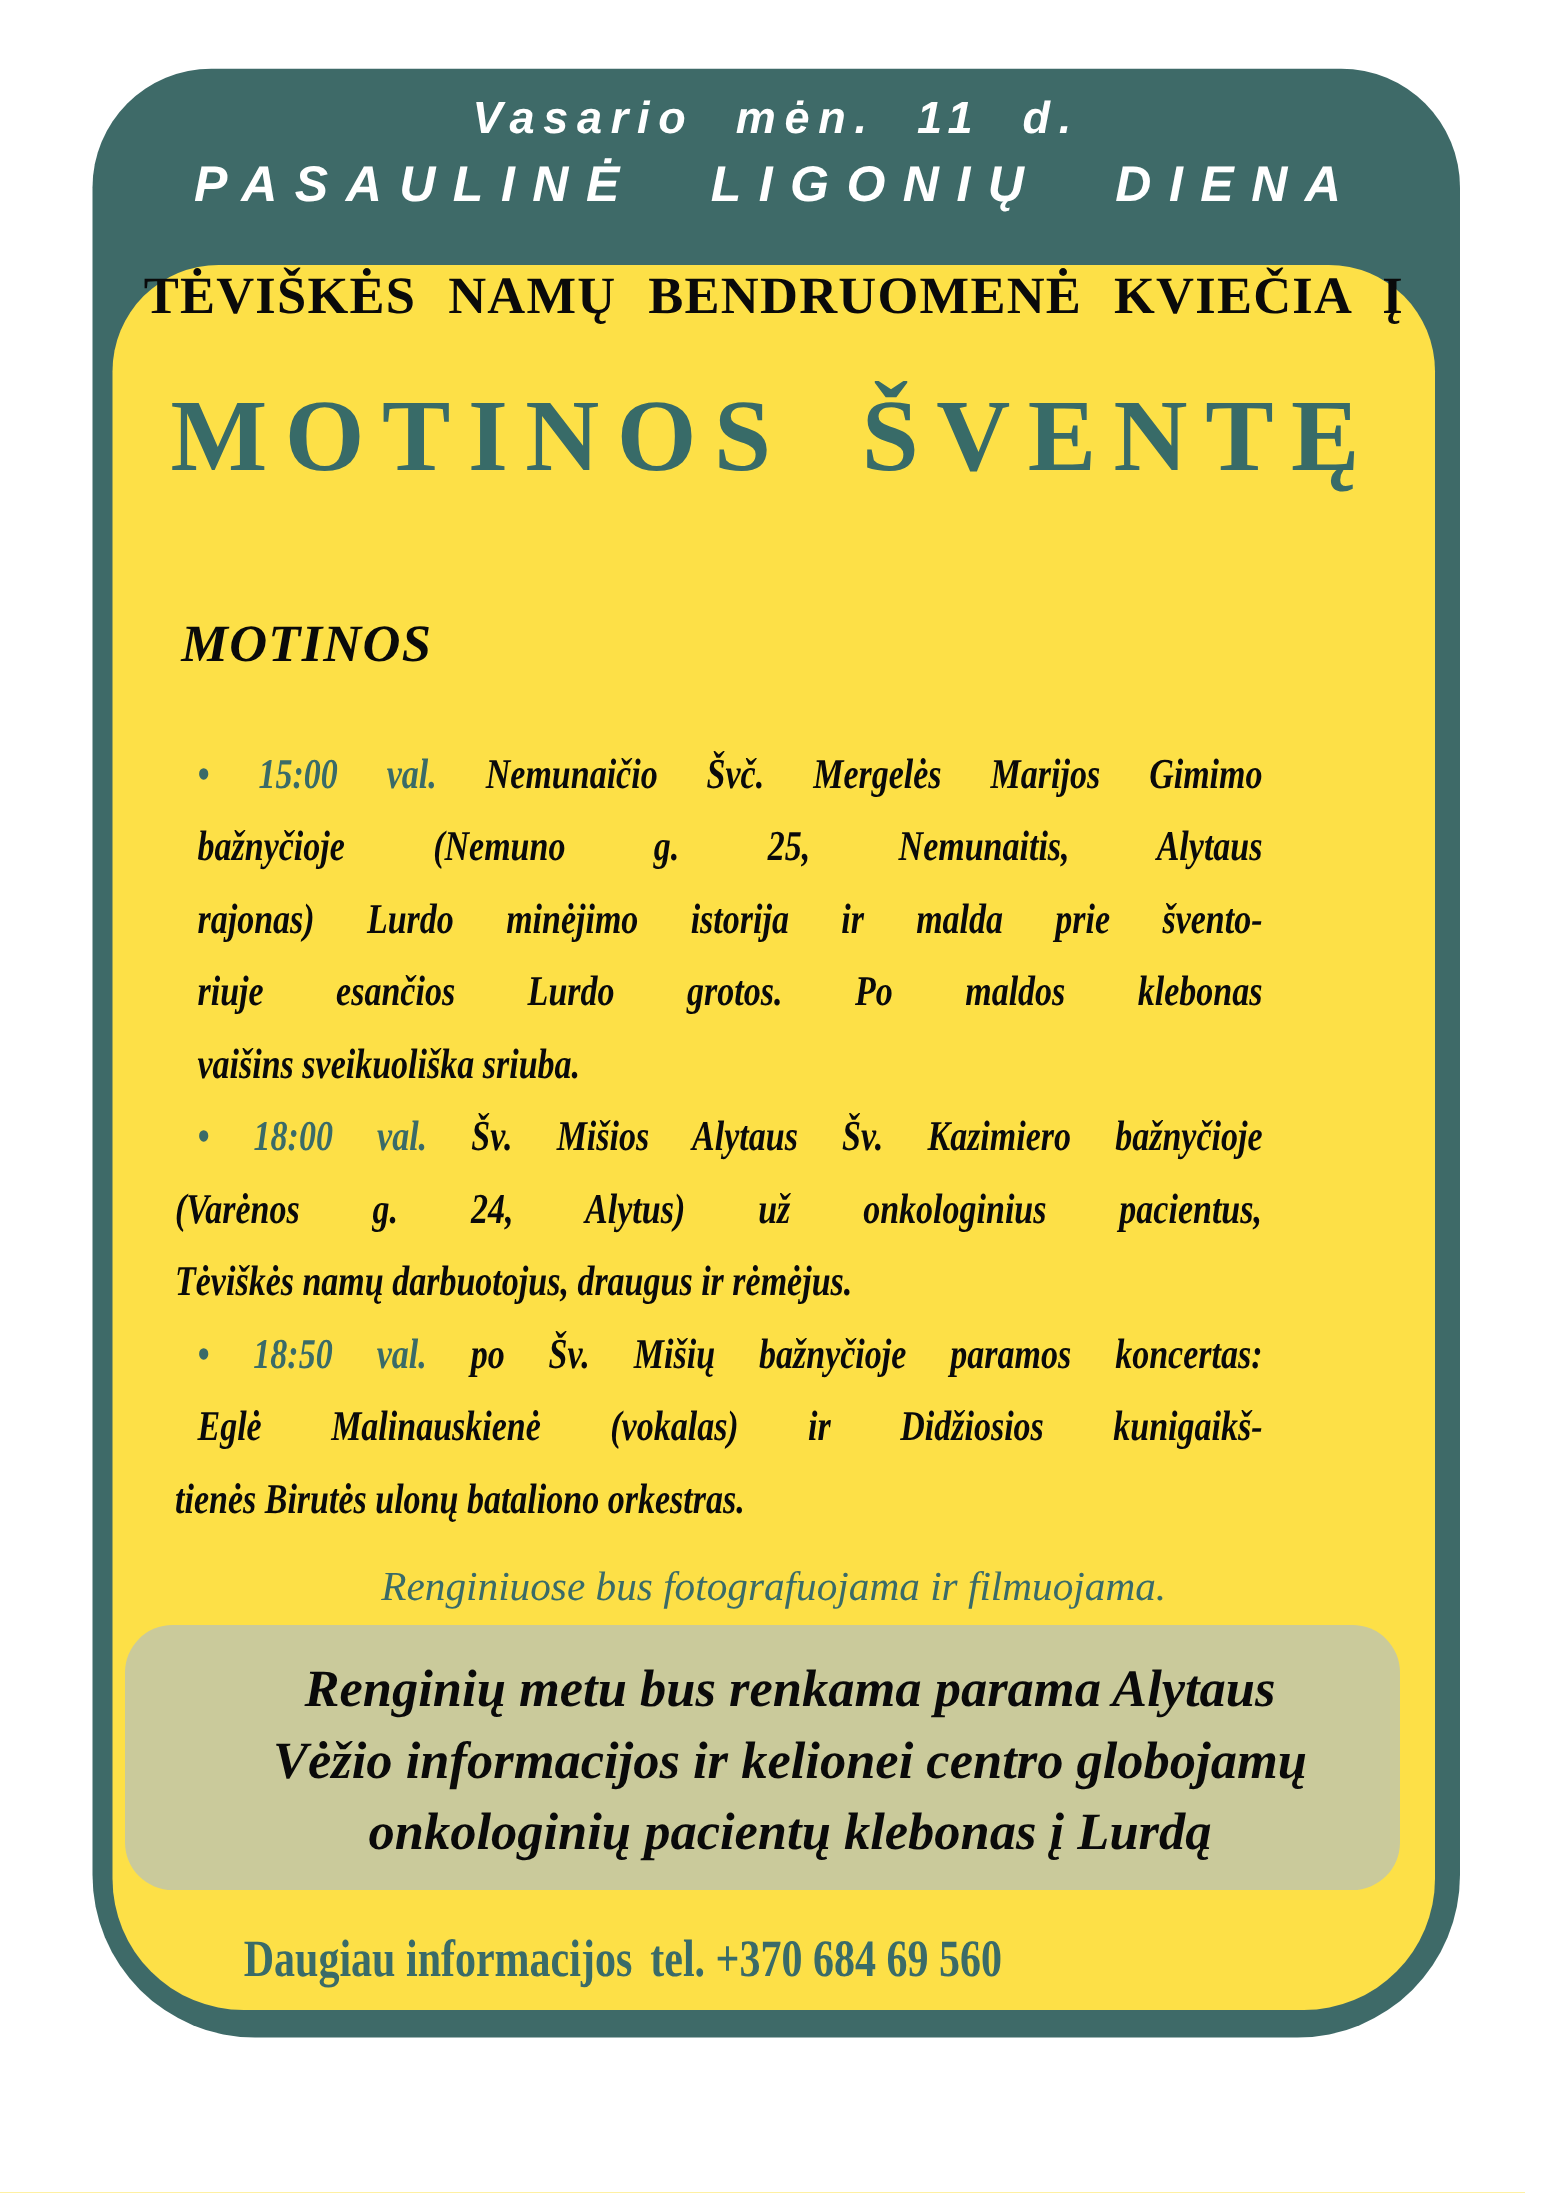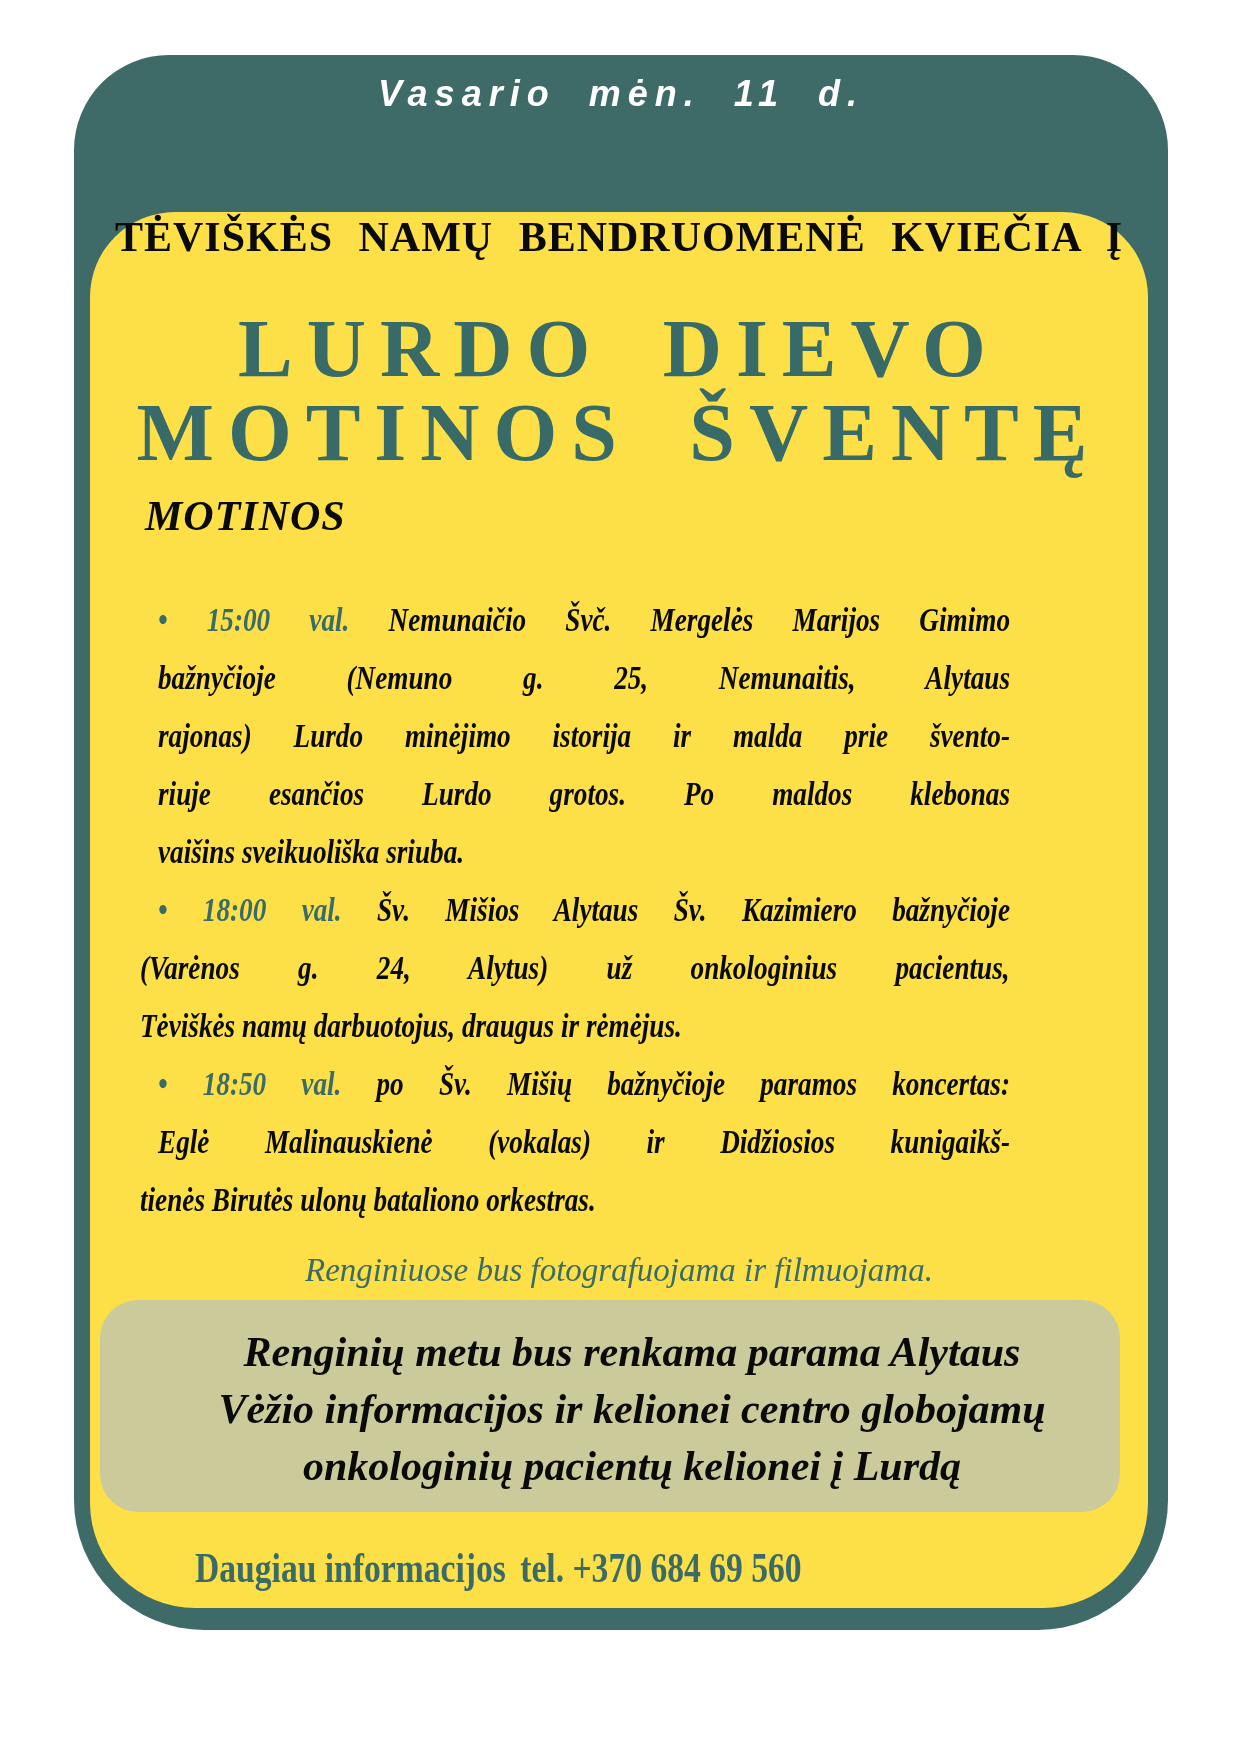--- a/index.html
+++ b/index.html
@@ -86,28 +86,28 @@
   }
   .fgap { display:inline-block; width:18px; }
 </style>
 </head>
 <body>
 
 <div class="frame">
 
   <div class="banner">
     <div class="banner-line1">Vasario mėn. 11 d.</div>
+    <div class="banner-line2">PASAULINĖ LIGONIŲ DIENA</div>
   </div>
 
   <div class="panel">
 
     <div class="invite">TĖVIŠKĖS NAMŲ BENDRUOMENĖ KVIEČIA Į</div>
 
     <div class="title">
-      <div>LURDO DIEVO</div>
       <div>MOTINOS ŠVENTĘ</div>
     </div>
 
     <div class="programa">MOTINOS</div>
 
     <div class="program">
       <div class="pline ind"><span class="lead">• 15:00 val.</span><span> Nemunaičio Švč. Mergelės Marijos Gimimo</span></div>
       <div class="pline ind"><span>bažnyčioje (Nemuno g. 25, Nemunaitis, Alytaus</span></div>
       <div class="pline ind"><span>rajonas) Lurdo minėjimo istorija ir malda prie švento-</span></div>
       <div class="pline ind"><span>riuje esančios Lurdo grotos. Po maldos klebonas</span></div>
@@ -118,21 +118,21 @@
       <div class="pline ind"><span class="lead">• 18:50 val.</span><span> po Šv. Mišių bažnyčioje paramos koncertas:</span></div>
       <div class="pline ind"><span>Eglė Malinauskienė (vokalas) ir Didžiosios kunigaikš-</span></div>
       <div class="pline last"><span>tienės Birutės ulonų bataliono orkestras.</span></div>
     </div>
 
     <div class="notice">Renginiuose bus fotografuojama ir filmuojama.</div>
 
     <div class="support-box">
       <div class="support-line">Renginių metu bus renkama parama Alytaus</div>
       <div class="support-line">Vėžio informacijos ir kelionei centro globojamų</div>
-      <div class="support-line">onkologinių pacientų kelionei į Lurdą</div>
+      <div class="support-line">onkologinių pacientų klebonas į Lurdą</div>
     </div>
 
     <div class="footer">
       <span>Daugiau informacijos</span><span class="fgap"></span><span>tel. +370 684 69 560</span>
     </div>
 
   </div>
 </div>
 
 </body></html>

